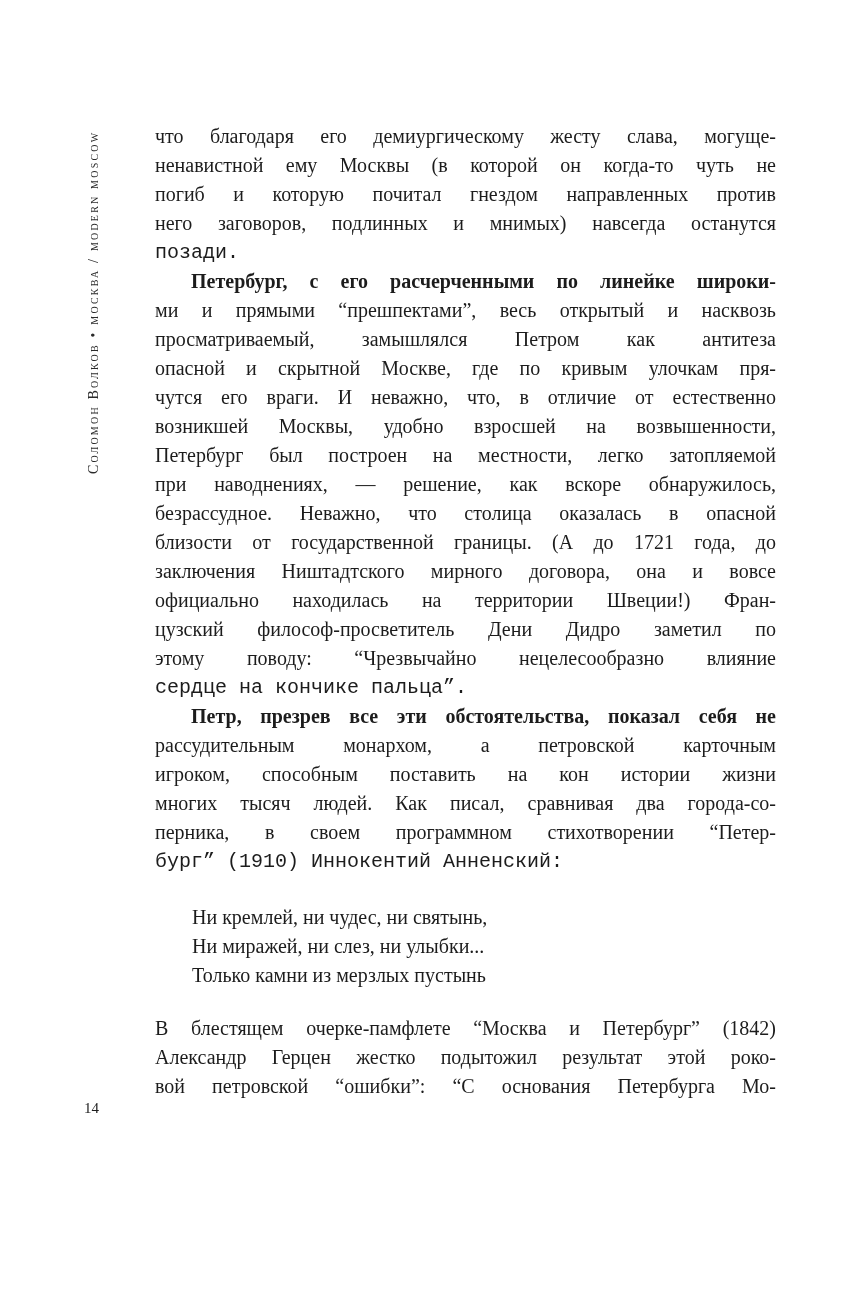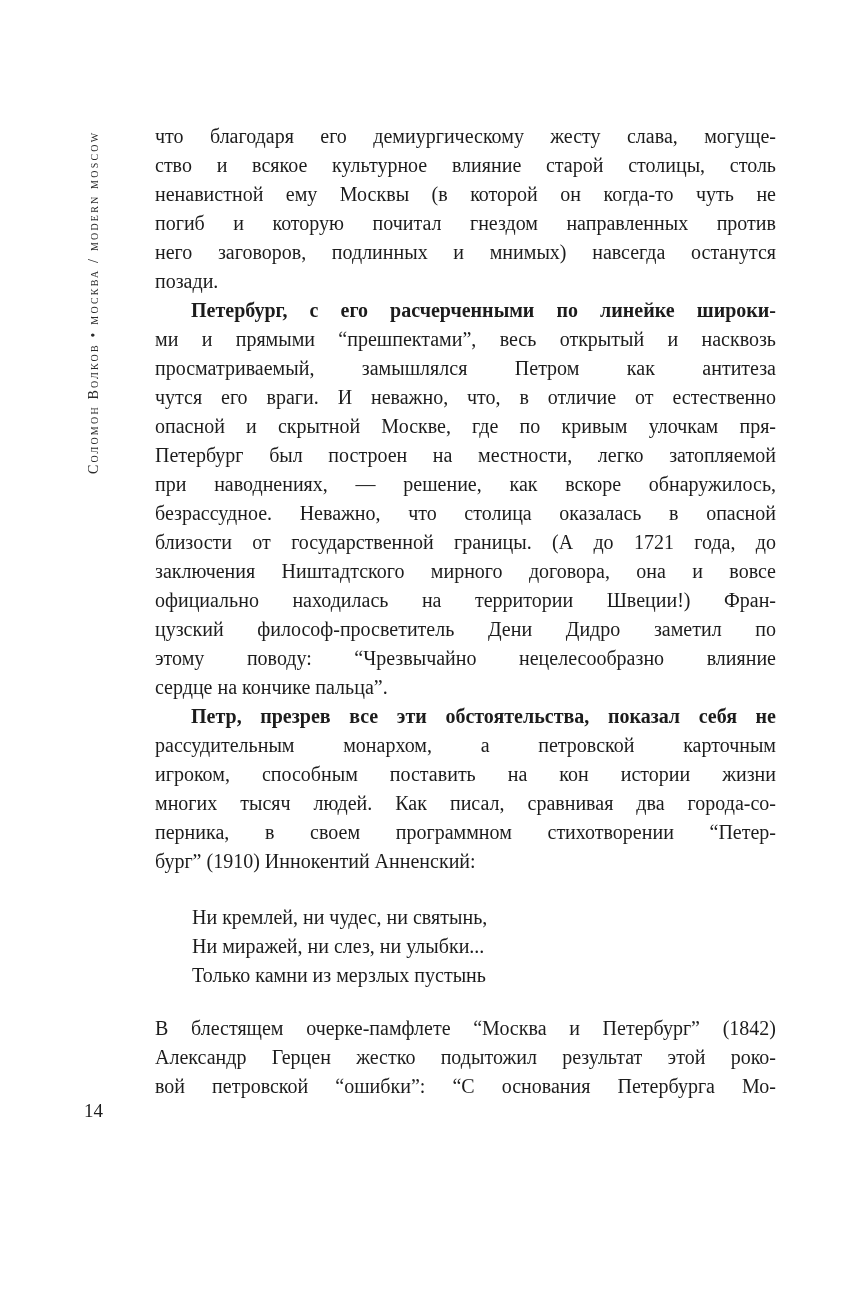--- a/index.html
+++ b/index.html
@@ -26,21 +26,21 @@
     white-space: nowrap;
     font-variant: small-caps;
     font-size: 14px;
     letter-spacing: 2.2px;
     color: #2a2a2a;
   }
   .page-number {
     position: absolute;
     left: 84px;
     top: 1100px;
-    font-size: 19px;
+    font-size: 15px;
     color: #1c1c1c;
   }
   .text-column {
     position: absolute;
     left: 155px;
     top: 98px;
     width: 621px;
     font-size: 20px;
     line-height: 29px;
     margin-top: 24px;
@@ -49,52 +49,53 @@
     text-align: justify;
     text-align-last: justify;
   }
   .paragraph .line.indented {
     text-indent: 36px;
     font-weight: bold;
   }
   .paragraph .line.flush-last {
     text-align: left;
     text-align-last: left;
+    font-family: Liberation Mono, monospace;
   }
   .verse-quote {
     margin: 27px 0 24px 37px;
   }
   .verse-quote .line {
     text-align: right;
     text-align-last: left;
   }
 </style>
 </head>
 <body>
 
 <div class="book-page">
   <div class="running-title">Соломон Волков • москва / modern moscow</div>
 
   <div class="page-number">14</div>
 
   <div class="text-column" id="text-column">
       <div class="paragraph">
         <div class="line">что благодаря его демиургическому жесту слава, могуще-</div>
-        <div class="line">ство и всякое культурное влияние старой столицы, столь</div>
         <div class="line">ненавистной ему Москвы (в которой он когда-то чуть не</div>
         <div class="line">погиб и которую почитал гнездом направленных против</div>
         <div class="line">него заговоров, подлинных и мнимых) навсегда останутся</div>
         <div class="line flush-last">позади.</div>
       </div>
       <div class="paragraph">
         <div class="line indented">Петербург, с его расчерченными по линейке широки-</div>
         <div class="line">ми и прямыми “прешпектами”, весь открытый и насквозь</div>
         <div class="line">просматриваемый, замышлялся Петром как антитеза</div>
+        <div class="line">опасной и скрытной Москве, где по кривым улочкам пря-</div>
         <div class="line">чутся его враги. И неважно, что, в отличие от естественно</div>
-        <div class="line">опасной и скрытной Москве, где по кривым улочкам пря-</div>
+        <div class="line">возникшей Москвы, удобно взросшей на возвышенности,</div>
         <div class="line">Петербург был построен на местности, легко затопляемой</div>
         <div class="line">при наводнениях, — решение, как вскоре обнаружилось,</div>
         <div class="line">безрассудное. Неважно, что столица оказалась в опасной</div>
         <div class="line">близости от государственной границы. (А до 1721 года, до</div>
         <div class="line">заключения Ништадтского мирного договора, она и вовсе</div>
         <div class="line">официально находилась на территории Швеции!) Фран-</div>
         <div class="line">цузский философ-просветитель Дени Дидро заметил по</div>
         <div class="line">этому поводу: “Чрезвычайно нецелесообразно влияние</div>
         <div class="line flush-last">сердце на кончике пальца”.</div>
       </div>

